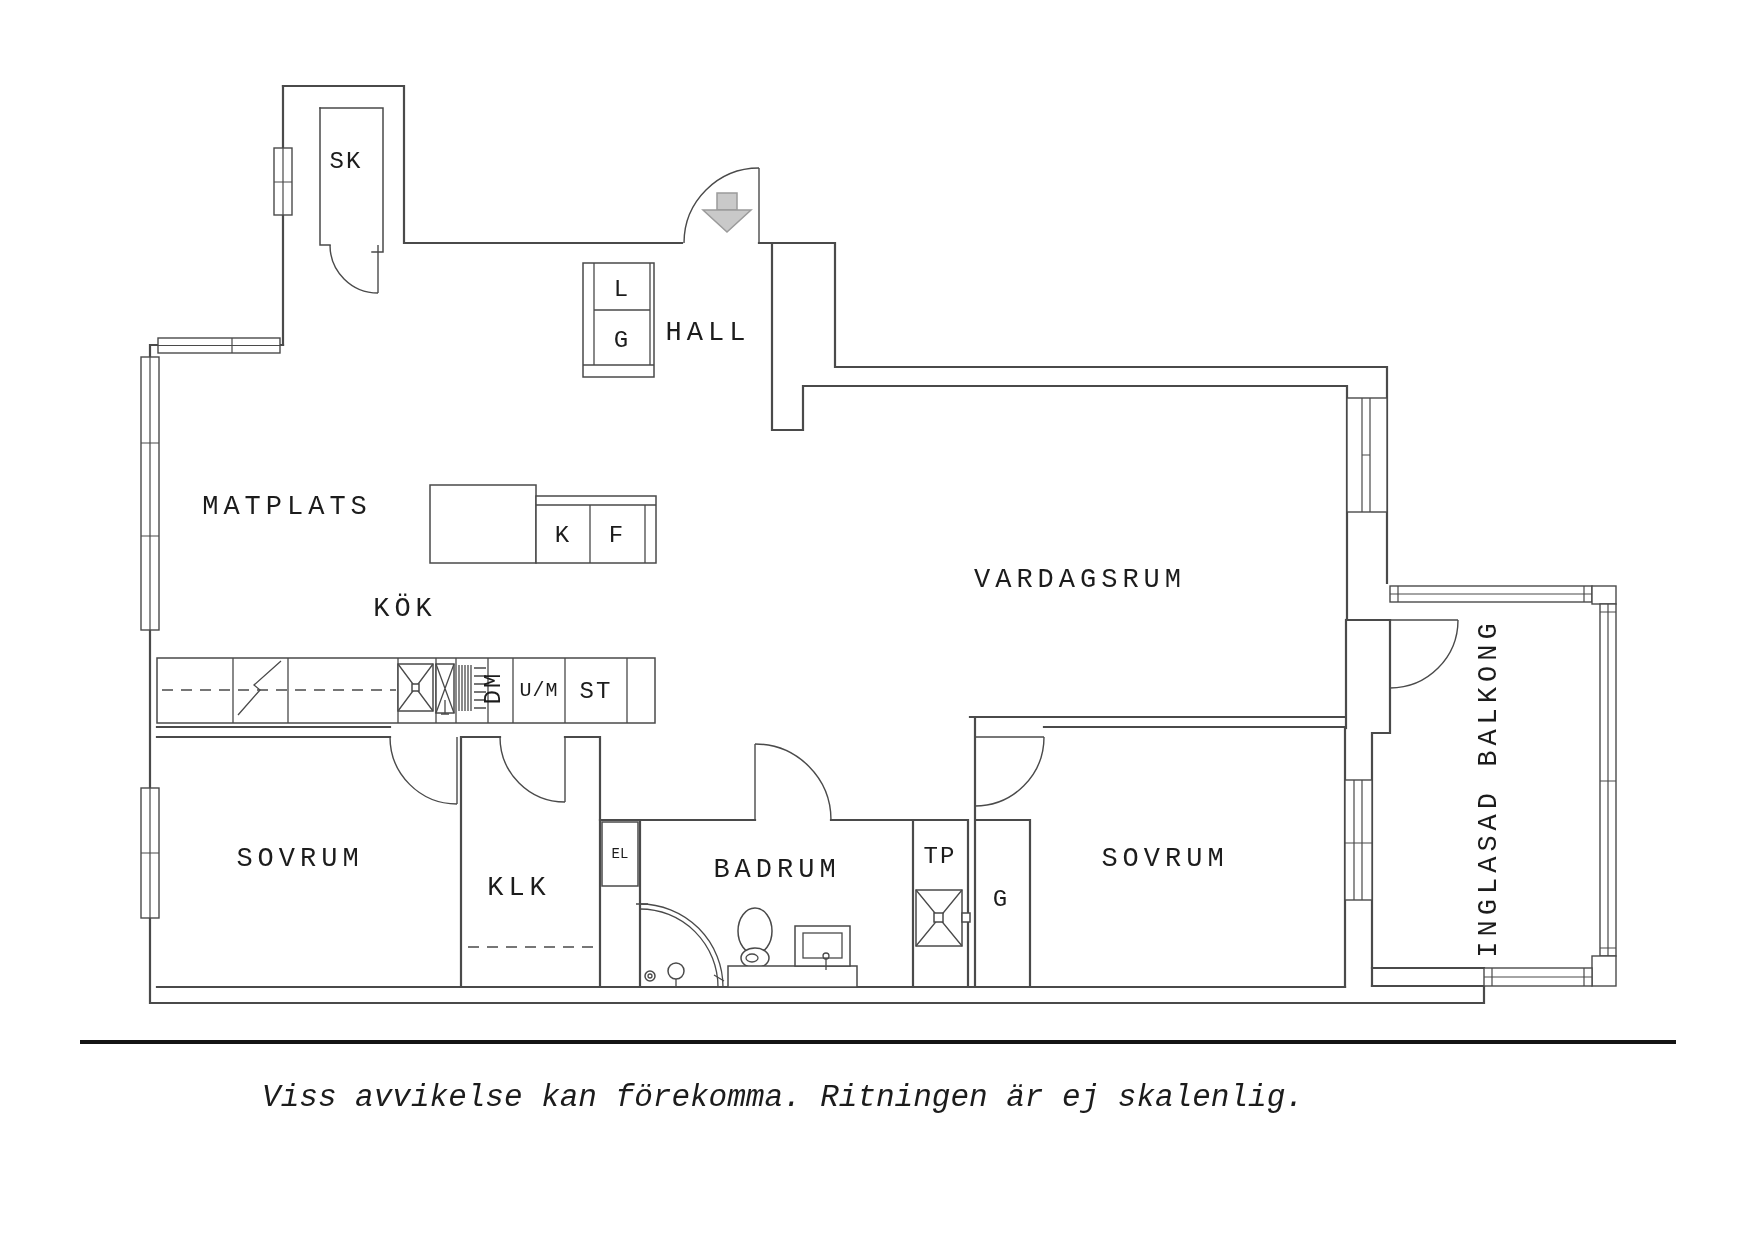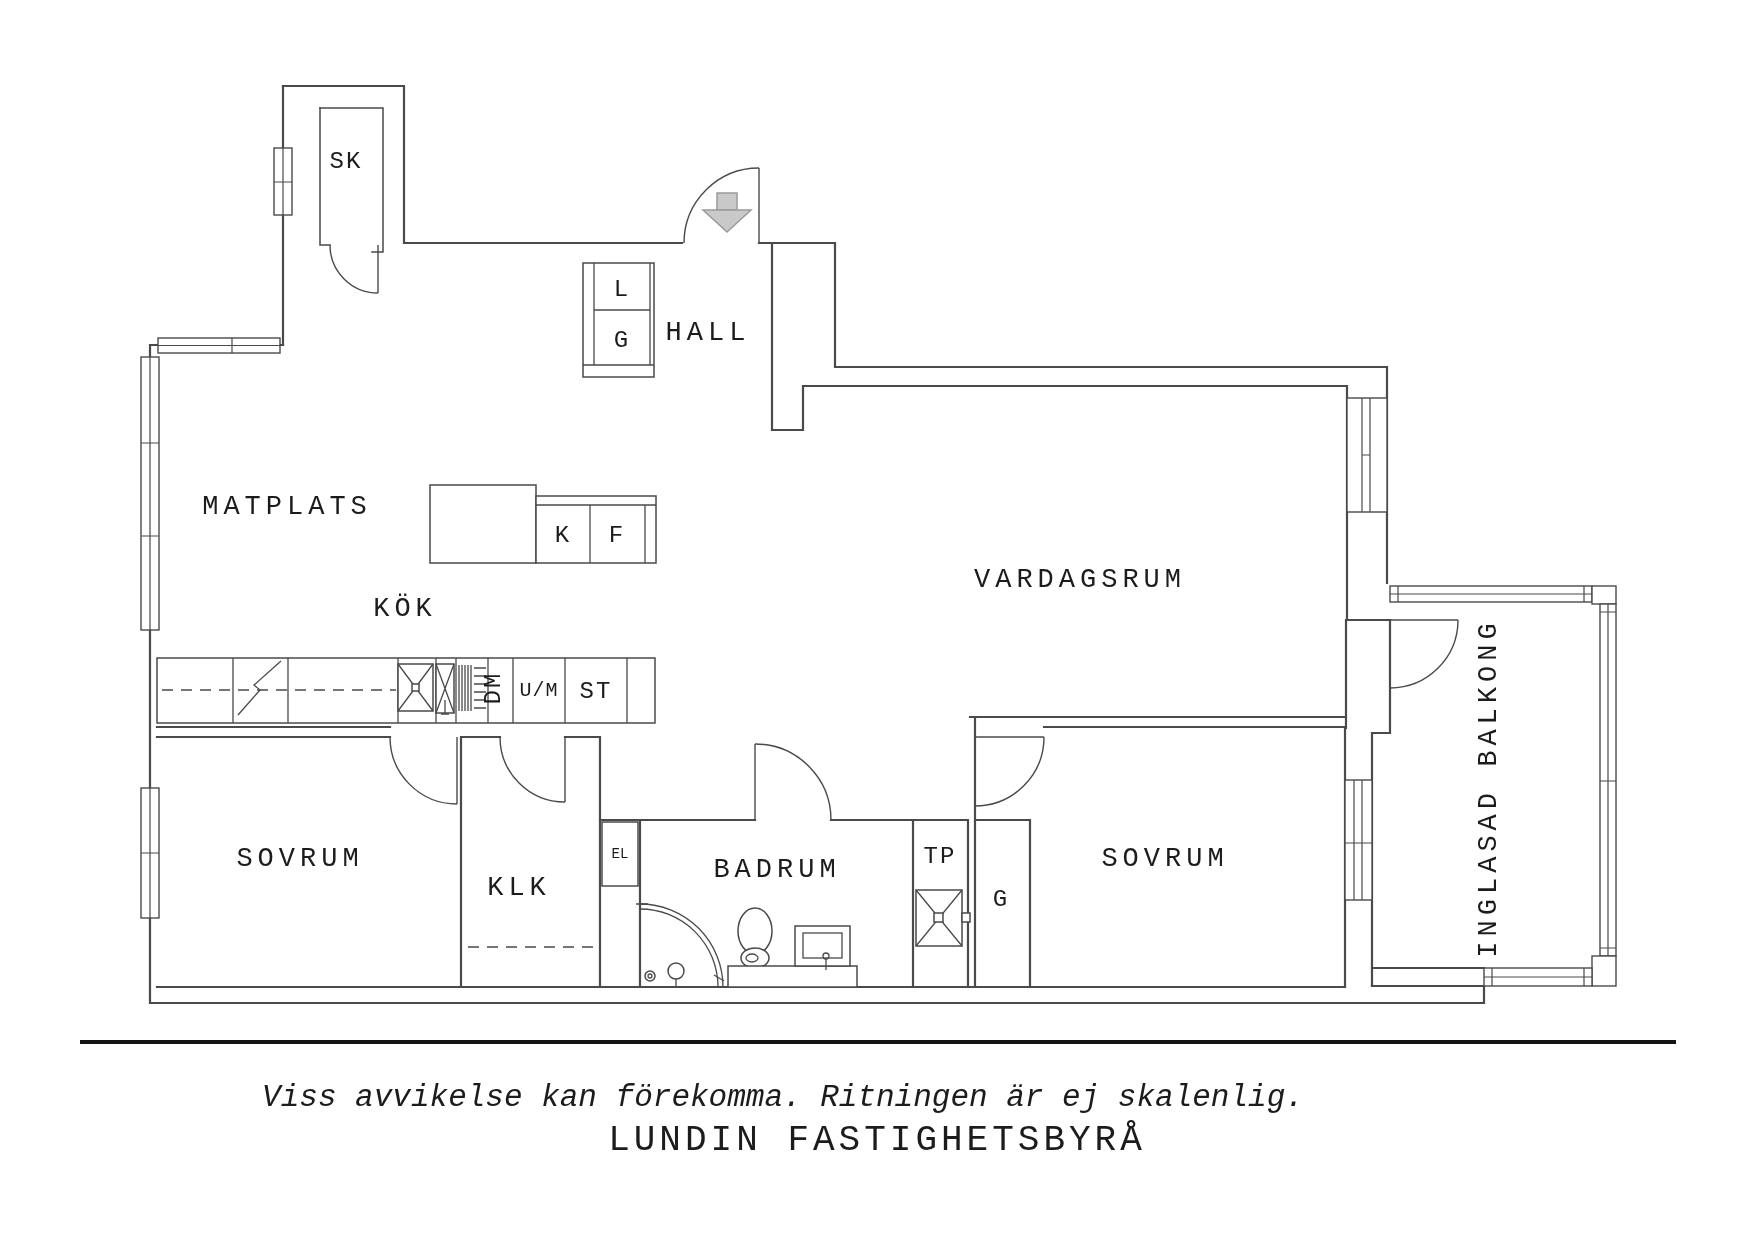--- a/index.html
+++ b/index.html
@@ -253,14 +253,13 @@
       <text class="room-label mid" x="777" y="877">BADRUM</text>
       <text class="med-label mid" x="940" y="863">TP</text>
       <text class="med-label mid" x="1001" y="906">G</text>
       <text class="room-label mid" x="1165" y="866">SOVRUM</text>
       <text class="room-label mid" x="1496" y="788" transform="rotate(-90 1496 788)">INGLASAD BALKONG</text>
     </g>
   </svg>
 
   <div class="footer-divider"></div>
   <div class="footer-disclaimer">Viss avvikelse kan förekomma. Ritningen är ej skalenlig.</div>
-  <div class="footer-brand">LUNDIN FASTIGHETSBYRÅ</div>
 </div>
 
 </body></html>

